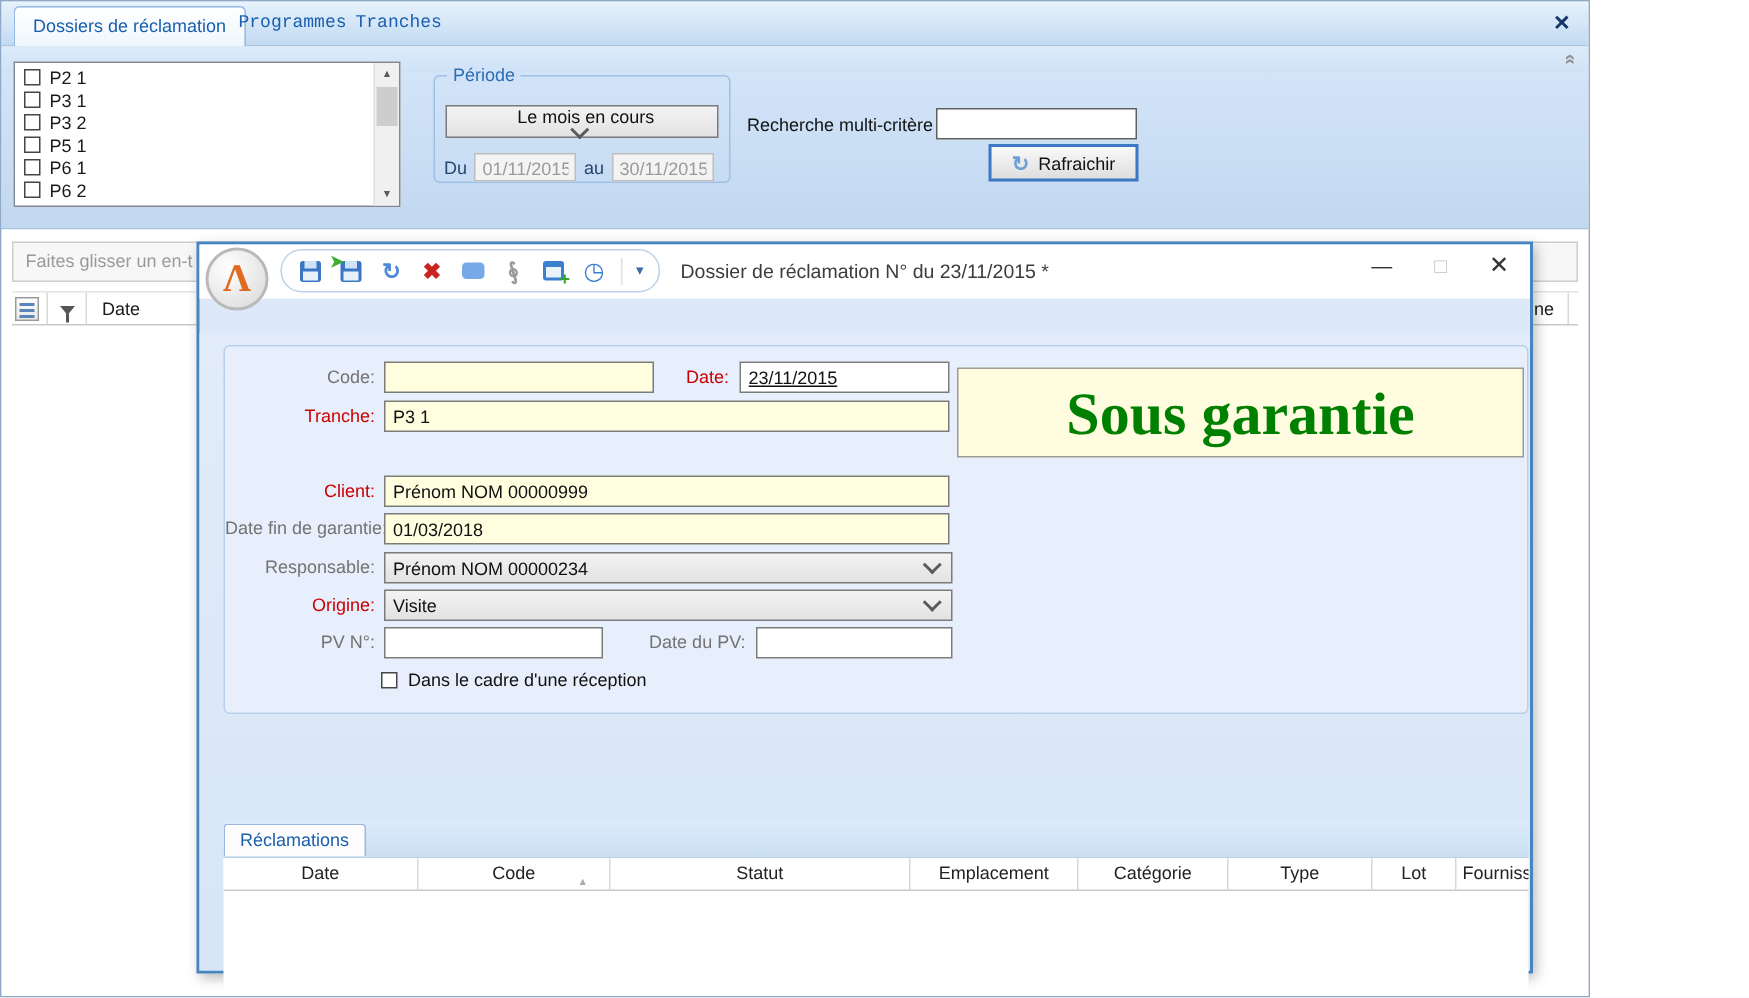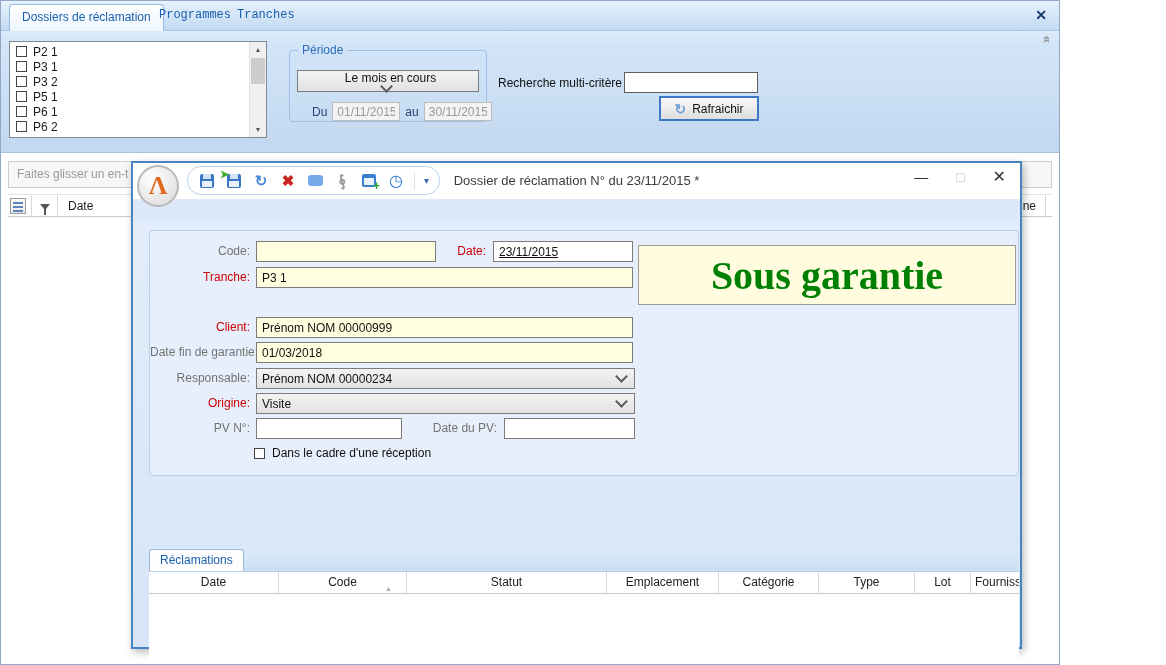--- a/index.html
+++ b/index.html
@@ -39,21 +39,21 @@
   .groupbox { position:absolute; left:288px; top:2px; width:198px; height:72px;
     border:1px solid #9fc0e4; border-radius:4px; }
   .groupbox-title { position:absolute; left:8px; top:-8px; padding:0 4px; color:#2e6db5;
     background:linear-gradient(#d2e4f8,#d0e2f7); }
   .combo { position:absolute; display:flex; align-items:center; background:linear-gradient(#f3f3f3,#e2e2e2);
     border:1px solid #7b7b7b; padding-left:5px; color:#111; }
   .combo .cv { flex:1; overflow:hidden; white-space:nowrap; }
   .chev { width:9px; height:9px; border-right:2px solid #5a5a5a; border-bottom:2px solid #5a5a5a;
     transform:rotate(45deg); margin:-4px 8px 0 0; flex:0 0 auto; }
   .gb-combo { left:7px; top:19px; width:182px; height:22px;flex-direction:column; }
-  .du-row { position:absolute; left:22px; top:51px; display:flex; align-items:center; gap:5px; color:#26456f; }
+  .du-row { position:absolute; left:6px; top:51px; display:flex; align-items:center; gap:5px; color:#26456f; }
   .date-dis { width:68px; height:19px; background:#f3f3f3; border:1px solid #bdbdbd; color:#9a9a9a;
     padding:2px 4px; font:12px "Liberation Sans",sans-serif; }
 
   .search-label { position:absolute; left:497px; top:28px; color:#111; }
   .search-input { position:absolute; left:623px; top:24px; width:134px; height:21px; background:#fff;
     border:1px solid #5f5f5f; padding:2px 4px; font:12px "Liberation Sans",sans-serif; }
   .refresh-btn { position:absolute; left:658px; top:48px; width:100px; height:25px;
     border:2px solid #3d78c4; background:linear-gradient(#f9f9f9,#dedede);
     display:flex; align-items:center; justify-content:center; gap:6px; color:#111; }
   .refresh-glyph { color:#6f9fd8; font-weight:bold; font-size:14px; line-height:1; }

